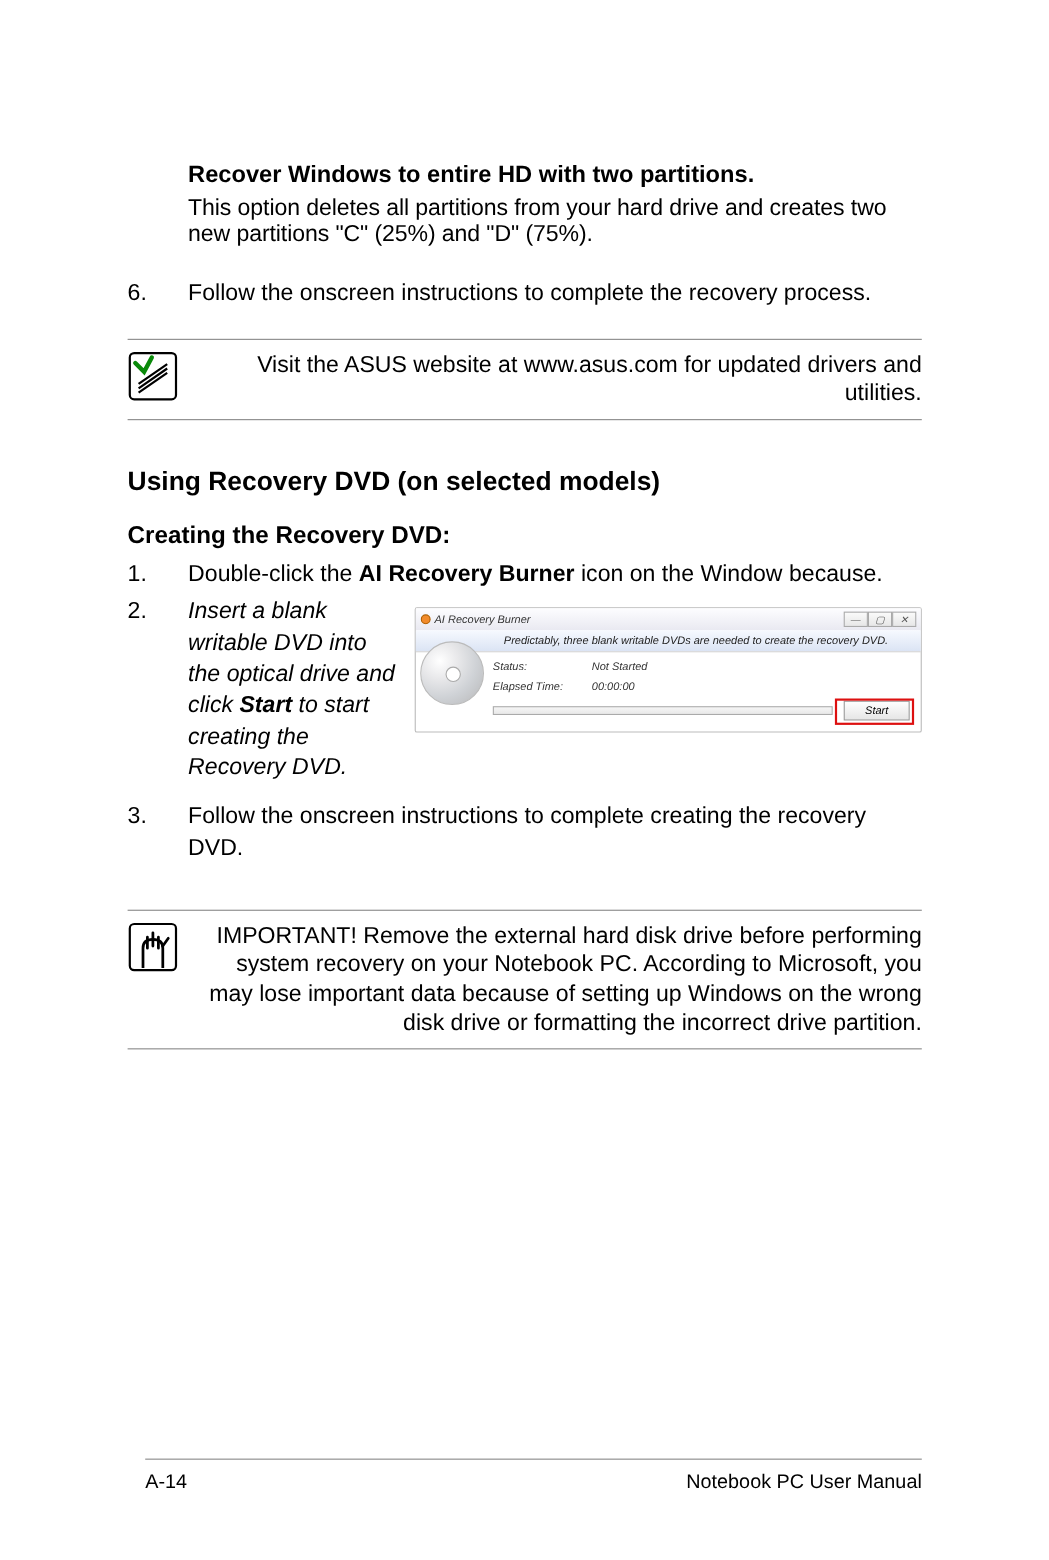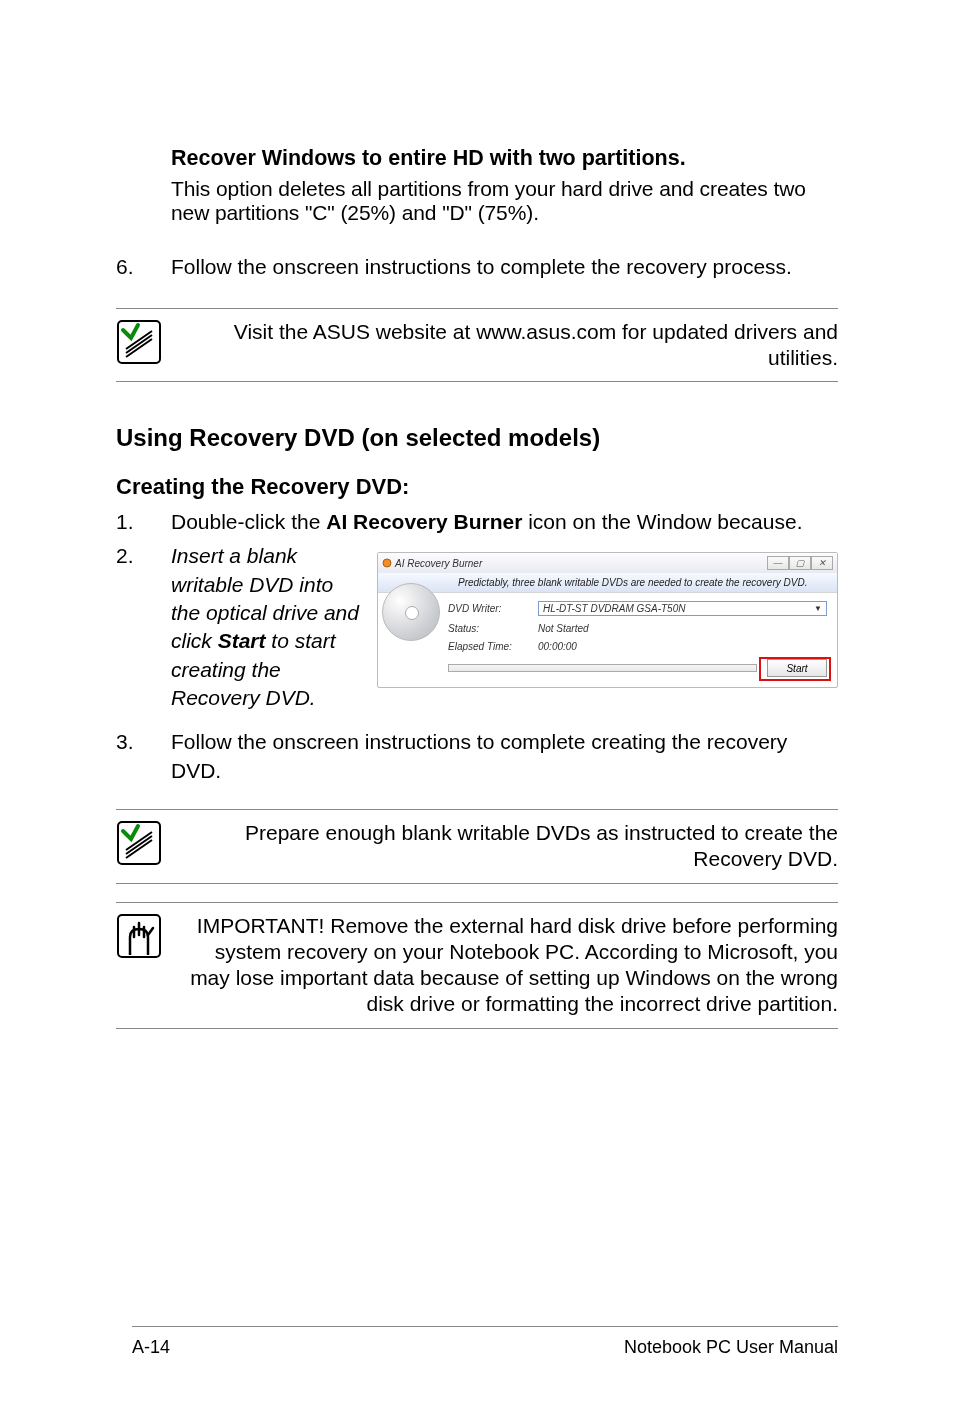--- a/index.html
+++ b/index.html
@@ -208,27 +208,20 @@
             <div class="dialog-ctrl">—</div>
             <div class="dialog-ctrl">▢</div>
             <div class="dialog-ctrl">✕</div>
           </div>
         </div>
         <div class="dialog-header">Predictably, three blank writable DVDs are needed to create the recovery DVD.</div>
         <div class="dialog-body">
           <div class="dvd-art"></div>
           <div class="dialog-fields">
             <div class="dialog-field-row">
-              <div class="dialog-label">DVD Writer:</div>
-              <div class="dialog-select">
-                <span>HL-DT-ST DVDRAM GSA-T50N</span>
-                <span class="caret">▼</span>
-              </div>
-            </div>
-            <div class="dialog-field-row">
               <div class="dialog-label">Status:</div>
               <div>Not Started</div>
             </div>
             <div class="dialog-field-row">
               <div class="dialog-label">Elapsed Time:</div>
               <div>00:00:00</div>
             </div>
             <div class="dialog-progress-row">
               <div class="dialog-progress"></div>
               <div class="dialog-start">Start</div>
@@ -243,28 +236,20 @@
 
   <div style="height:10px;"></div>
 
   <div class="step-row">
     <div class="step-num">3.</div>
     <div class="step-text">Follow the onscreen instructions to complete creating the recovery DVD.</div>
   </div>
 
   <div style="height:18px;"></div>
 
-  <div class="note-block">
-    <svg class="note-icon" viewBox="0 0 46 46">
-      <rect x="2" y="2" width="42" height="42" rx="4" fill="none" stroke="#000" stroke-width="2"></rect>
-      <path d="M10 30 L36 12 M10 34 L36 16 M10 38 L36 20" stroke="#000" stroke-width="2" fill="none"></path>
-      <path d="M7 11 L15 19 L22 6" stroke="#0a8a0a" stroke-width="4" fill="none" stroke-linecap="round"></path>
-    </svg>
-    <div class="note-text">Prepare enough blank writable DVDs as instructed to create the Recovery DVD.</div>
-  </div>
 
   <div style="height:18px;"></div>
 
   <div class="note-block">
     <svg class="note-icon" viewBox="0 0 46 46">
       <rect x="2" y="2" width="42" height="42" rx="4" fill="none" stroke="#000" stroke-width="2"></rect>
       <path d="M14 42 L14 24 Q14 16 23 16 Q32 16 32 24 L32 42" fill="none" stroke="#000" stroke-width="2.5"></path>
       <path d="M18 24 L18 14 M23 22 L23 10 M28 24 L28 14" fill="none" stroke="#000" stroke-width="2.5" stroke-linecap="round"></path>
       <path d="M32 22 L37 15" stroke="#000" stroke-width="2.5" stroke-linecap="round"></path>
     </svg>

